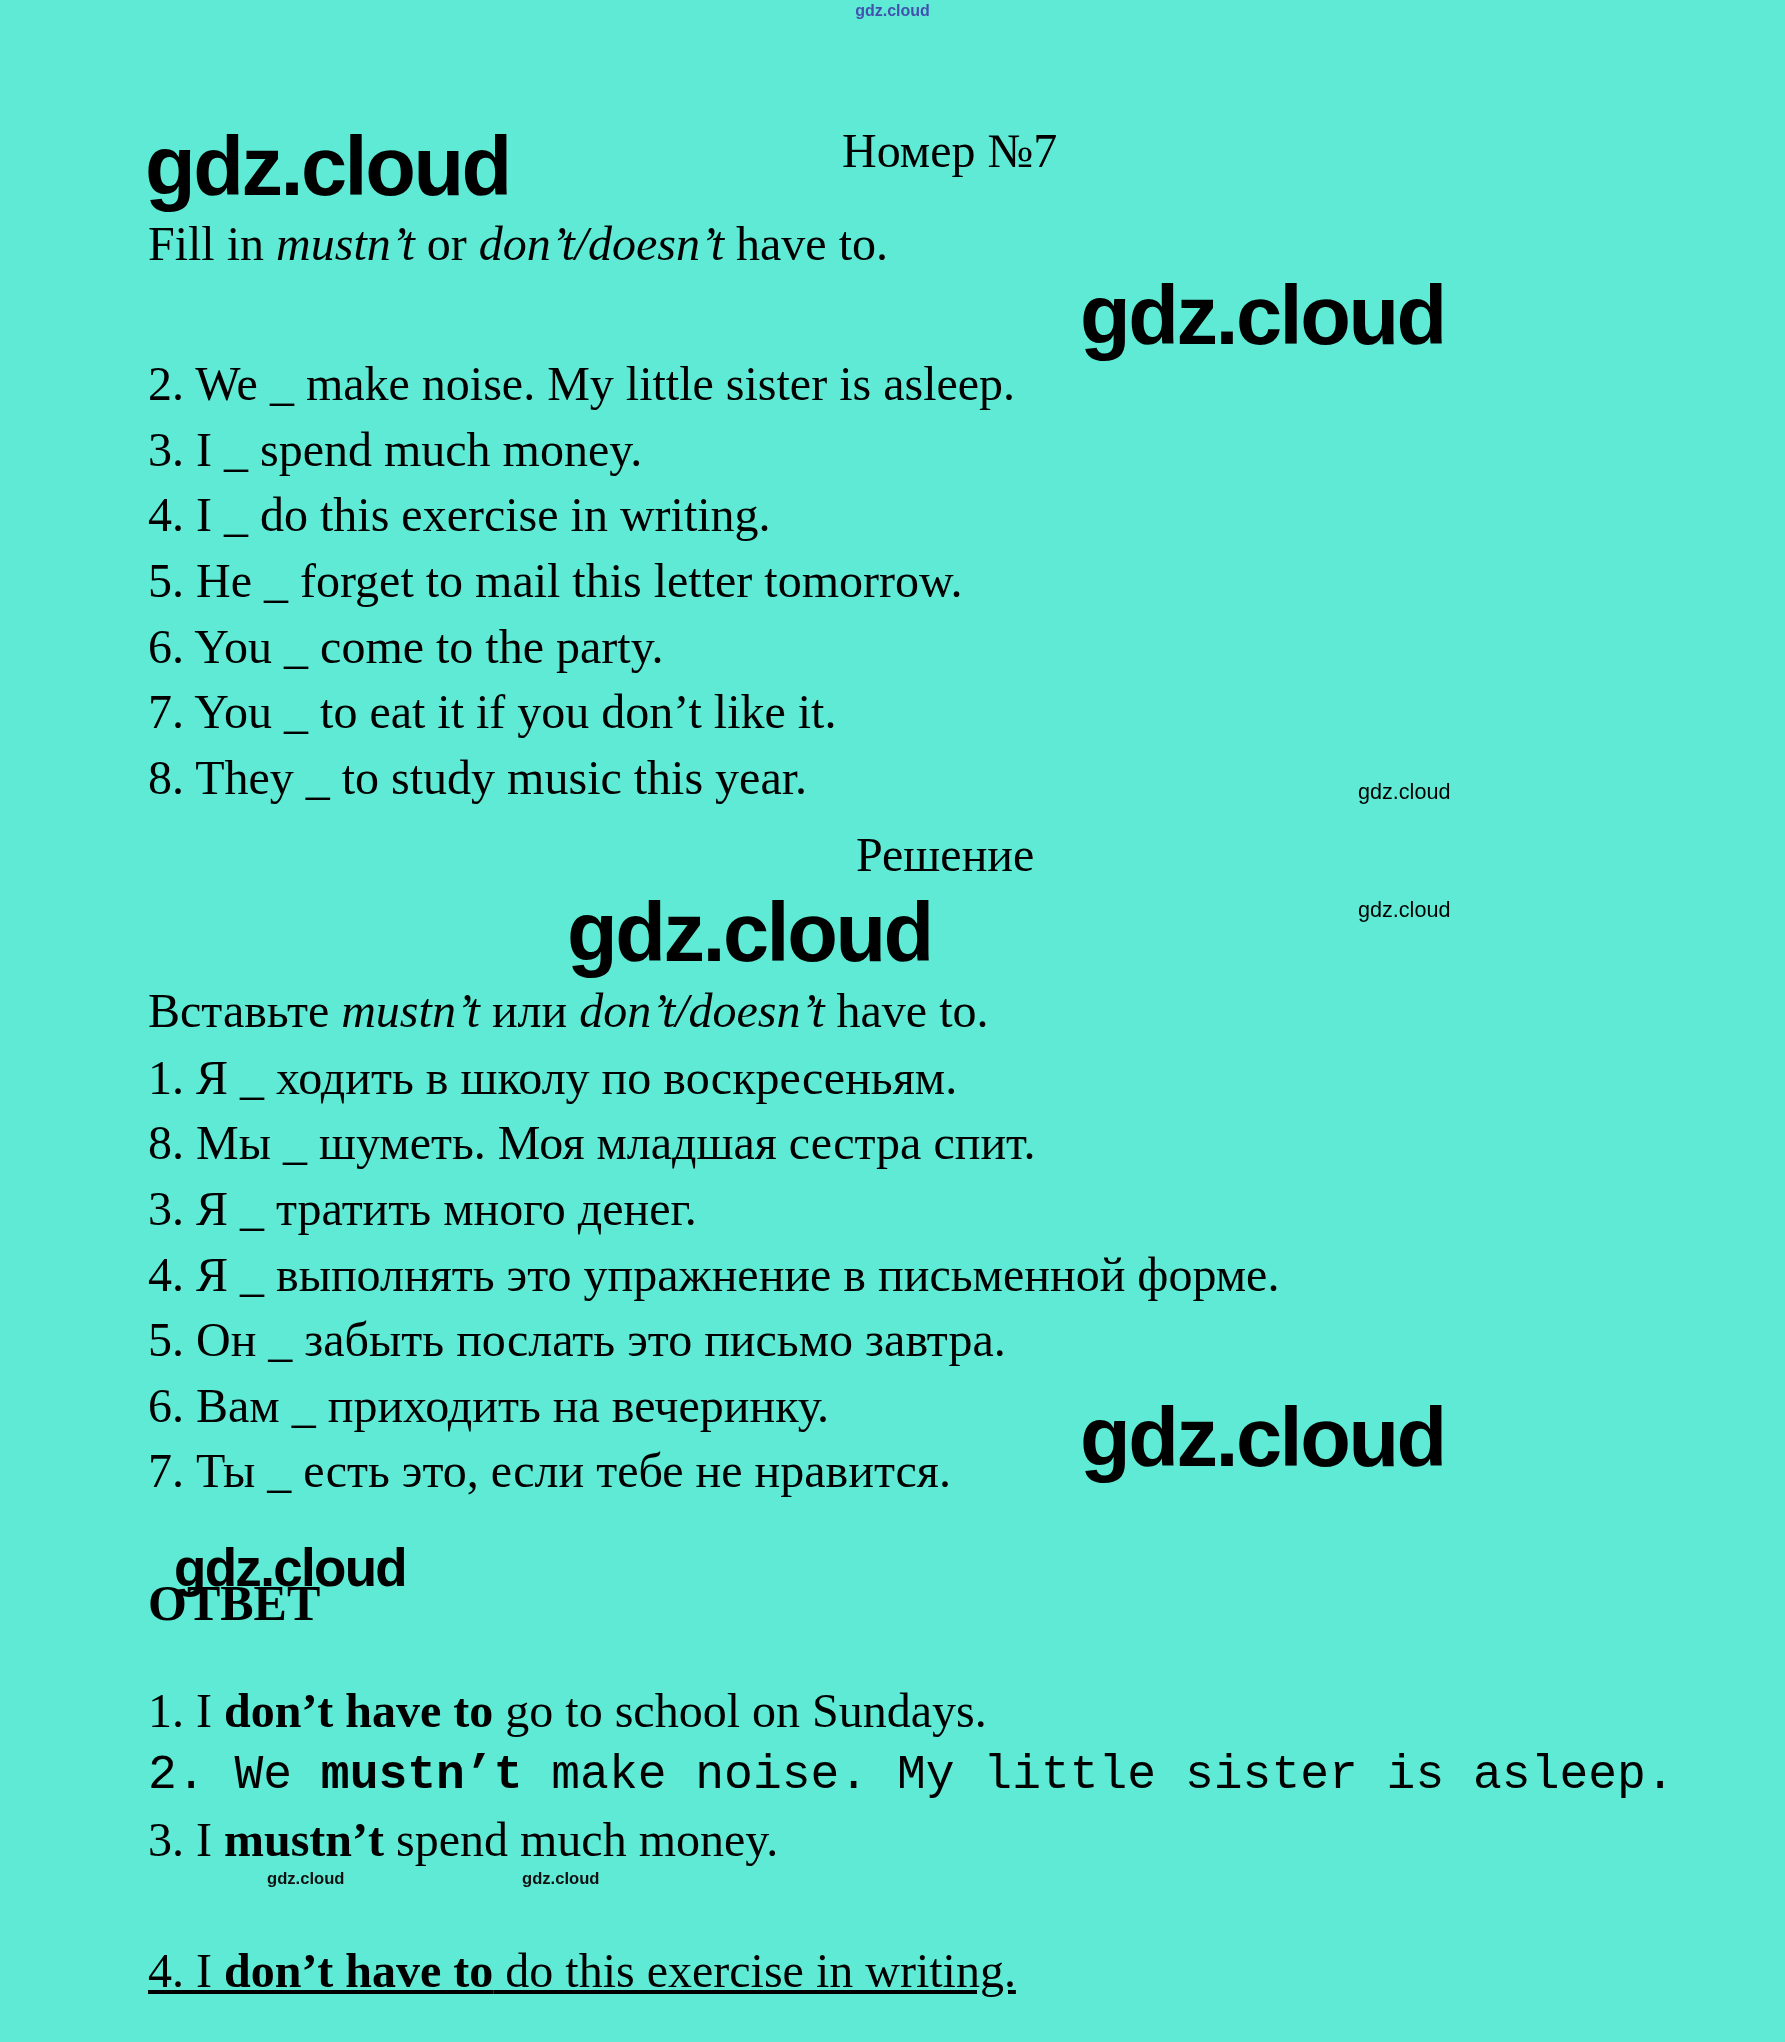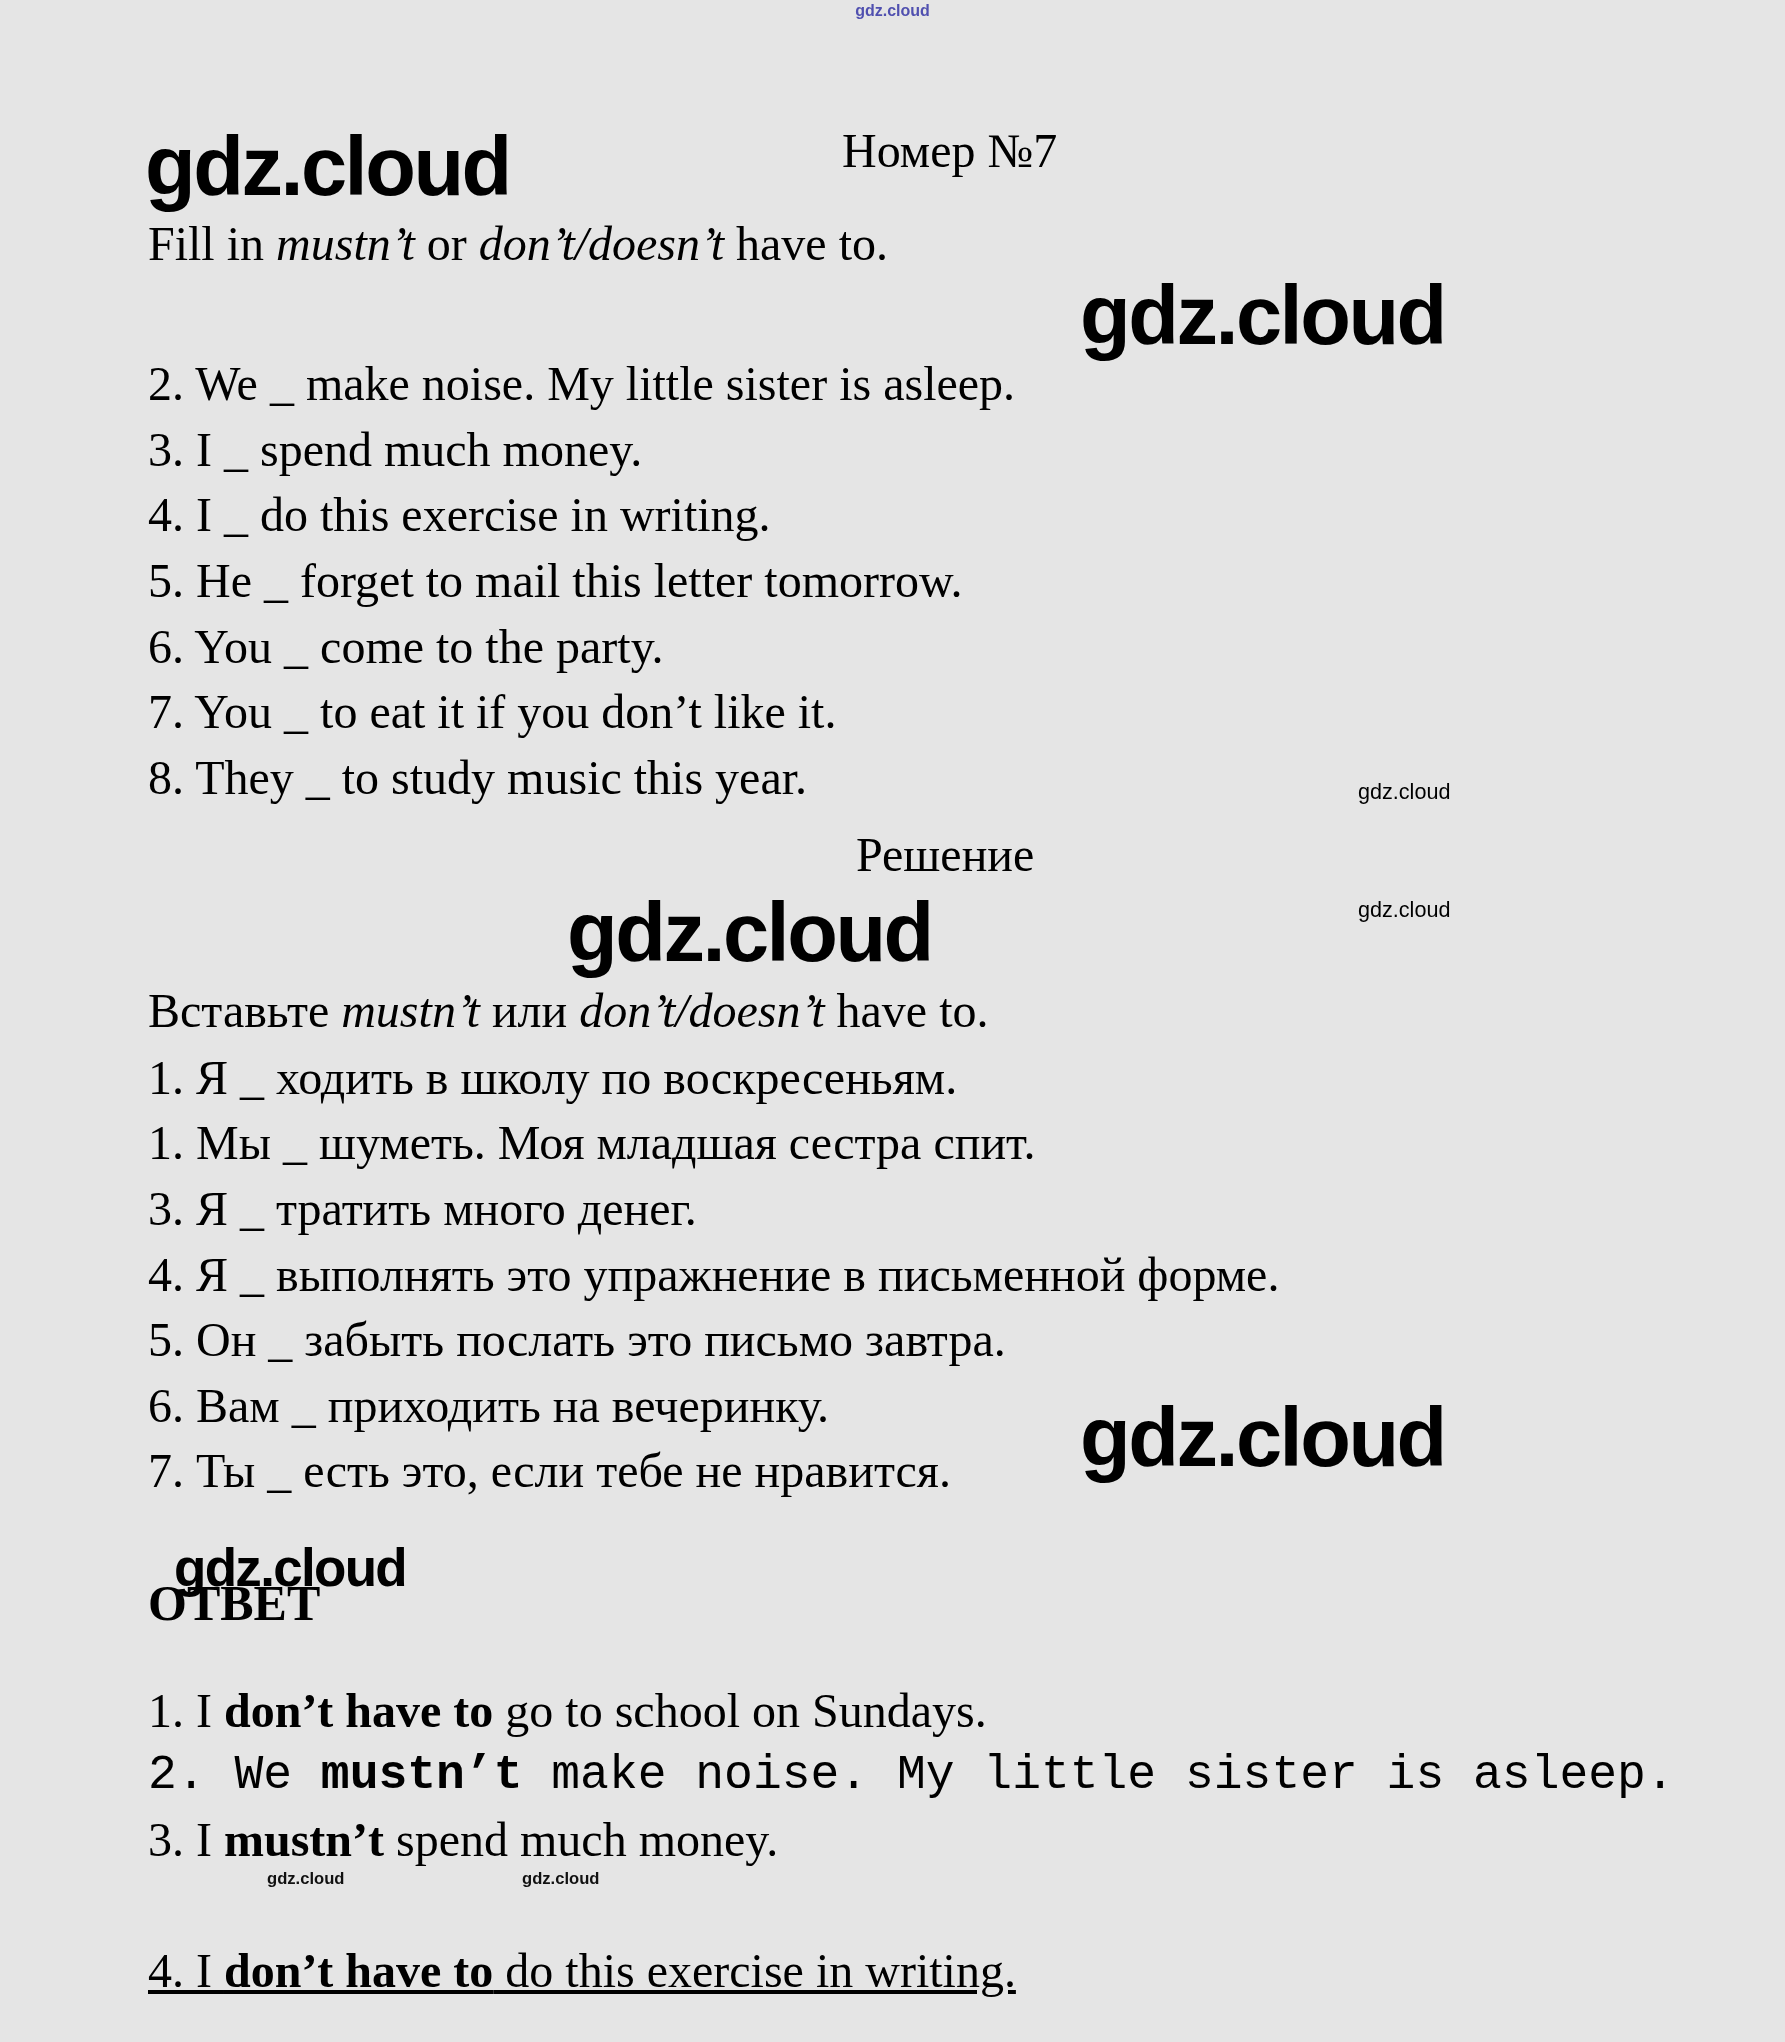--- a/index.html
+++ b/index.html
@@ -1,19 +1,19 @@
 <!DOCTYPE html>
 <html lang="ru" style="font-size:13.3px"><head>
 <meta charset="utf-8">
 <style>
   html,body { margin:0; padding:0; background:#ffffff; }
   .page {
     position:relative;
     width:1785px; height:2043px;
-    background:#e5e5e5;
+    background:#5eead4;
     overflow:hidden;
     font-family:"Liberation Serif", serif;
     color:#000;
   }
   .abs { position:absolute; white-space:nowrap; }
   .serif { font-family:"Liberation Serif", serif; color:#000; }
   .logo-big {
     font-family:"Liberation Sans", sans-serif;
     font-weight:600;
     font-size:83px;
@@ -89,21 +89,21 @@
 
   <div class="abs logo-small" style="left:1358px; top:899px;">gdz.cloud</div>
 
   <div class="abs logo-big" style="left:567px; top:891px;">gdz.cloud</div>
 
   <div class="abs serif body-line" style="left:148px; top:985px;">
     <span>Вставьте </span><span class="it">mustn’t</span><span> или </span><span class="it">don’t/doesn’t</span><span> have to.</span>
   </div>
 
   <div class="abs serif body-line" style="left:148px; top:1052px;">1. Я _ ходить в школу по воскресеньям.</div>
-  <div class="abs serif body-line" style="left:148px; top:1117px;">1. Мы _ шуметь. Моя младшая сестра спит.</div>
+  <div class="abs serif body-line" style="left:148px; top:1117px;">8. Мы _ шуметь. Моя младшая сестра спит.</div>
   <div class="abs serif body-line" style="left:148px; top:1183px;">3. Я _ тратить много денег.</div>
   <div class="abs serif body-line" style="left:148px; top:1249px;">4. Я _ выполнять это упражнение в письменной форме.</div>
   <div class="abs serif body-line" style="left:148px; top:1314px;">5. Он _ забыть послать это письмо завтра.</div>
   <div class="abs serif body-line" style="left:148px; top:1380px;">6. Вам _ приходить на вечеринку.</div>
   <div class="abs serif body-line" style="left:148px; top:1445px;">7. Ты _ есть это, если тебе не нравится.</div>
 
   <div class="abs logo-big" style="left:1080px; top:1396px;">gdz.cloud</div>
 
   <div class="abs logo-mid" style="left:174px; top:1541px;">gdz.cloud</div>
 

